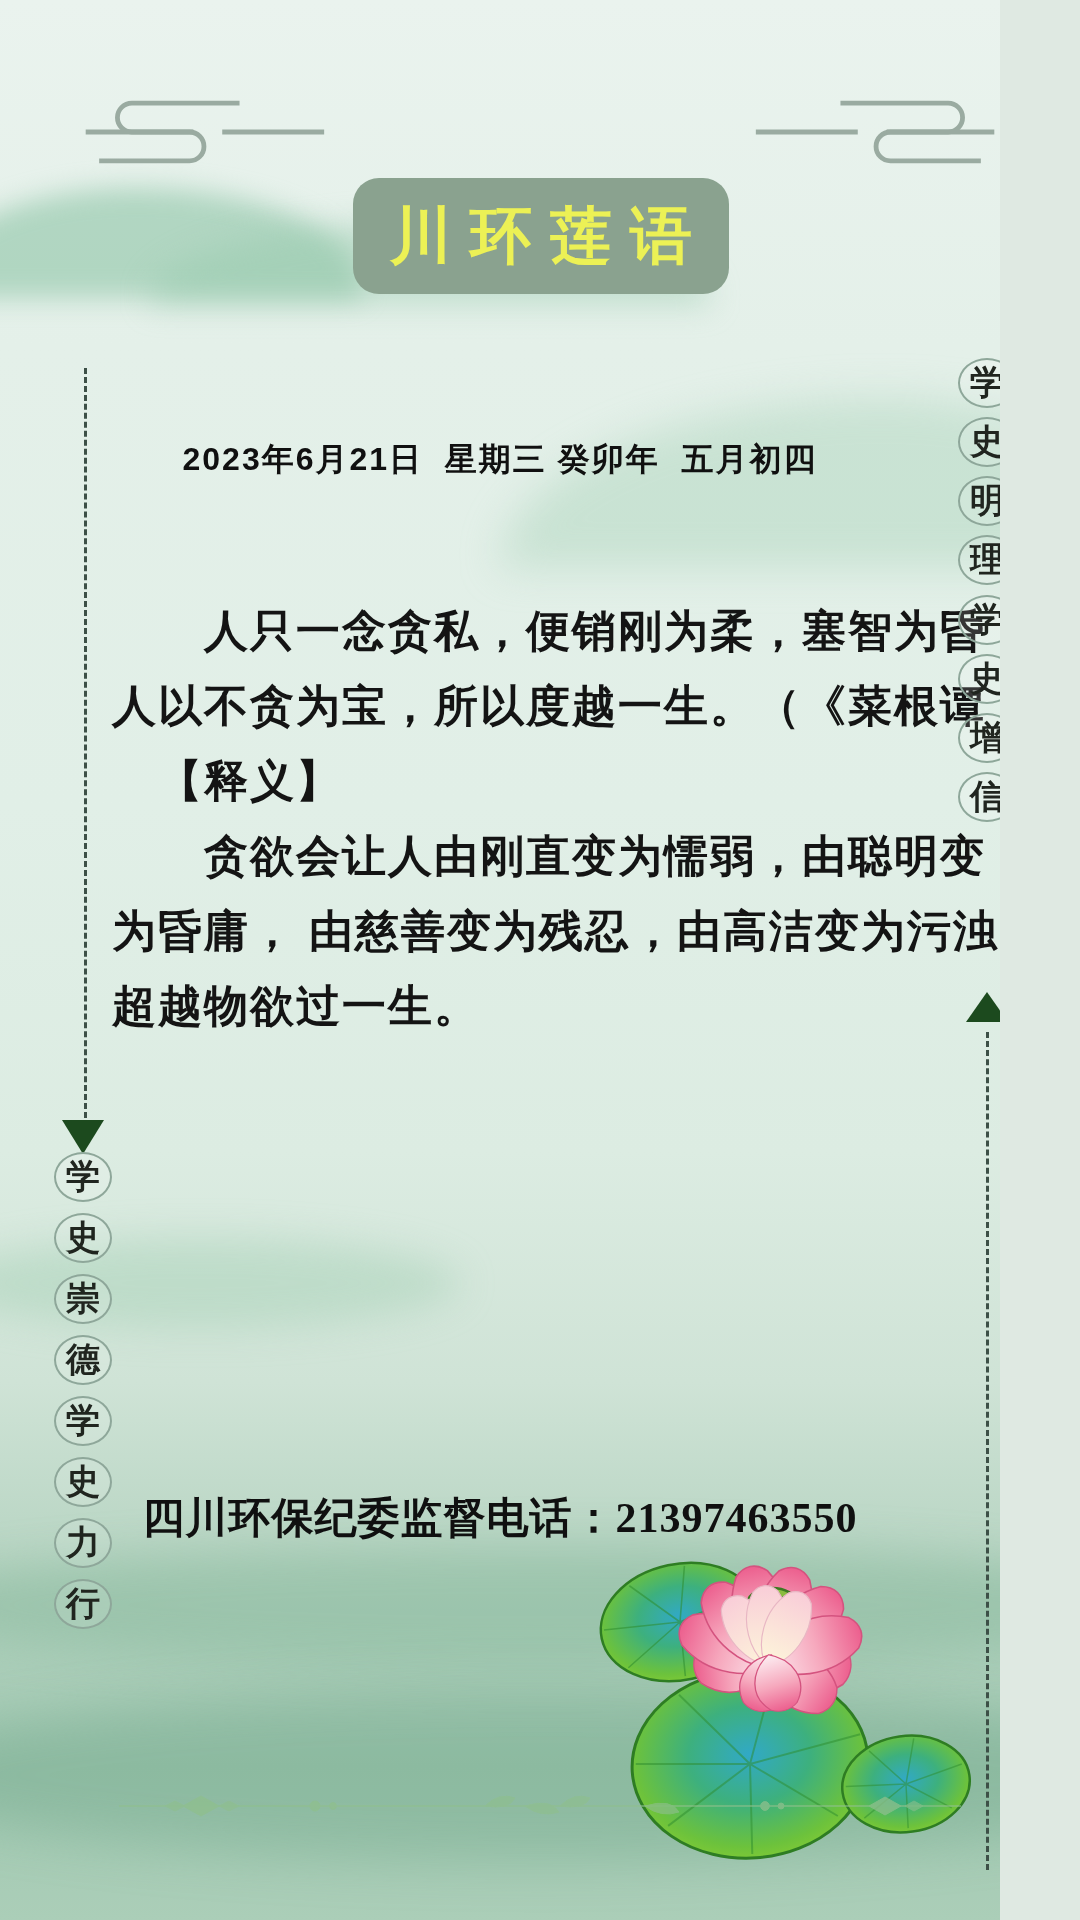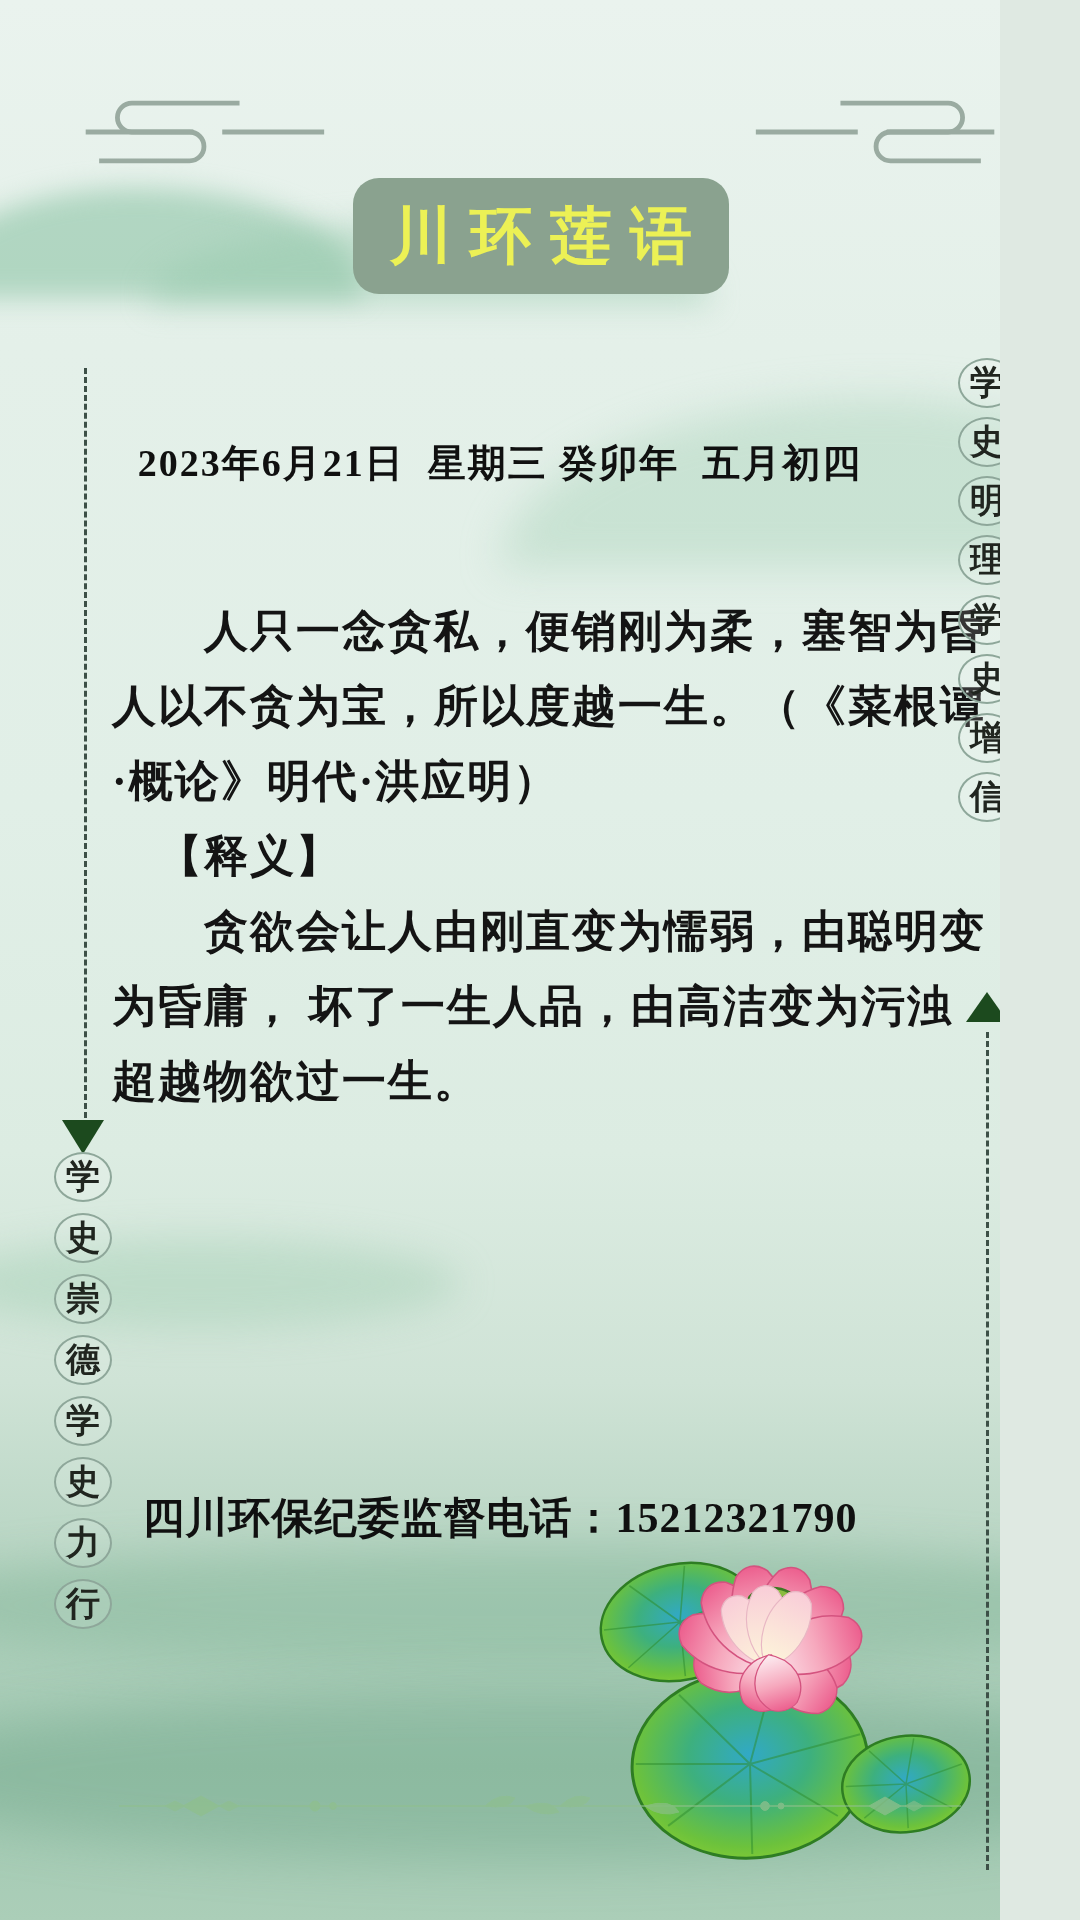--- a/index.html
+++ b/index.html
@@ -39,22 +39,22 @@
   }
   .title-box span{
     font-family:"DejaVu Sans","Liberation Sans",sans-serif;
     font-weight:900;font-size:62px;color:#ecf155;
     letter-spacing:18px;text-indent:18px;
   }
 
   
   .date-line{
     position:absolute;left:0;right:0;top:438px;text-align:center;
-    font-family:Liberation Serif, serif;
-    font-weight:700;font-size:38px;color:#101010;letter-spacing:2px;
+    font-family:Liberation Sans, sans-serif;
+    font-weight:700;font-size:32px;color:#101010;letter-spacing:2px;
     white-space:pre;
   }
 
   
   .article{position:absolute;left:112px;top:594px;width:815px;}
   .article .ln{
     height:75px;line-height:75px;font-weight:700;font-size:44px;
     color:#141414;letter-spacing:2px;white-space:pre;
   }
 
@@ -125,28 +125,27 @@
 
   <div class="title-box">
     <span>川环莲语</span>
   </div>
 
   <div class="date-line">2023年6月21日  星期三 癸卯年  五月初四</div>
 
   <div class="article">
     <div class="ln">　　人只一念贪私，便销刚为柔，塞智为昏</div>
     <div class="ln">人以不贪为宝，所以度越一生。（《菜根谭</div>
-    <div class="ln">·概论》明代·洪应明）</div>
     <div class="ln">　【释义】</div>
     <div class="ln">　　贪欲会让人由刚直变为懦弱，由聪明变</div>
-    <div class="ln">为昏庸， 坏了一生人品，由高洁变为污浊</div>
+    <div class="ln">为昏庸， 由慈善变为残忍，由高洁变为污浊</div>
     <div class="ln">超越物欲过一生。</div>
   </div>
 
-  <div class="phone-line">四川环保纪委监督电话：15212321790</div>
+  <div class="phone-line">四川环保纪委监督电话：21397463550</div>
 
   <div class="dash leftline"></div>
   <div class="tri down"></div>
   <div class="ch-circle lc0">
       <span>学</span>
     </div>
   <div class="ch-circle lc1">
       <span>史</span>
     </div>
   <div class="ch-circle lc2">

